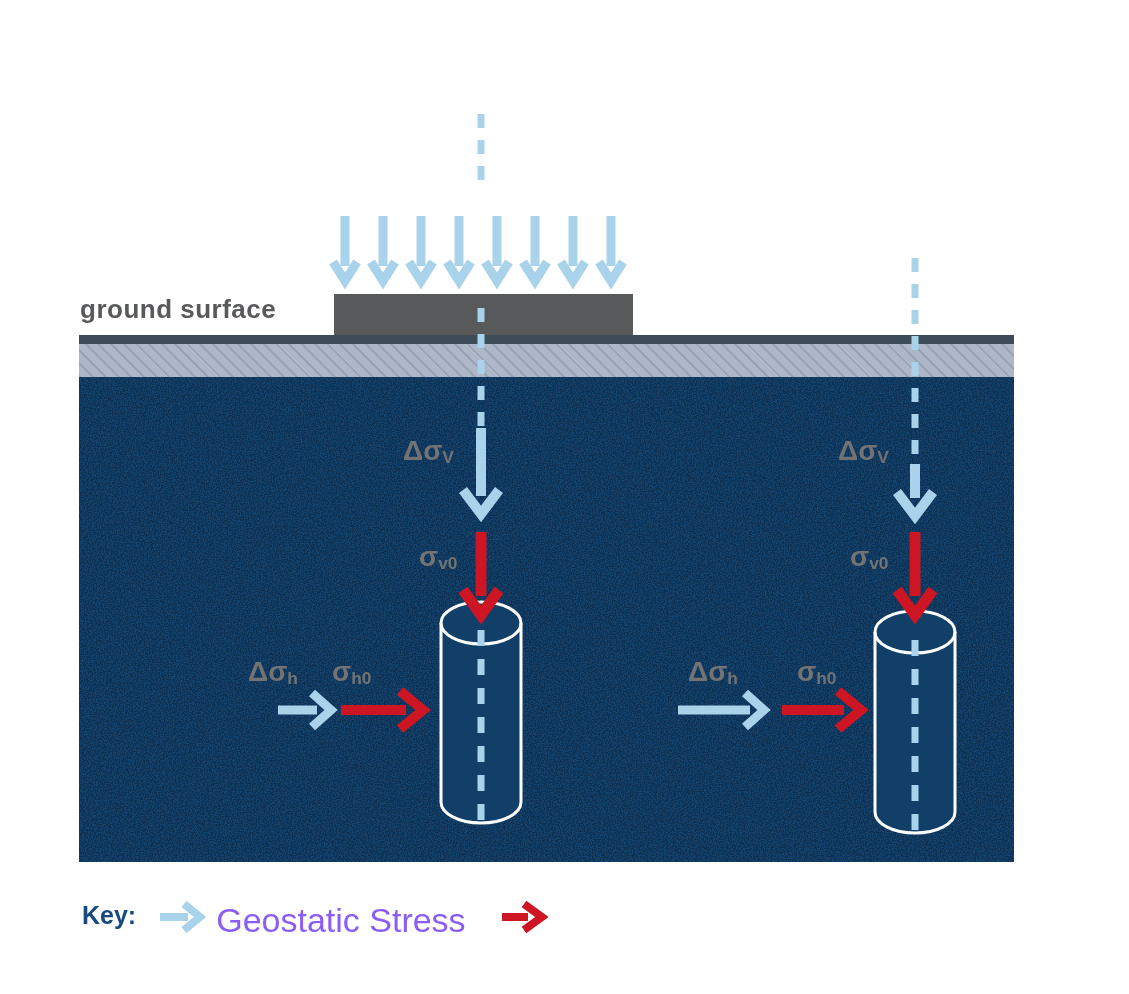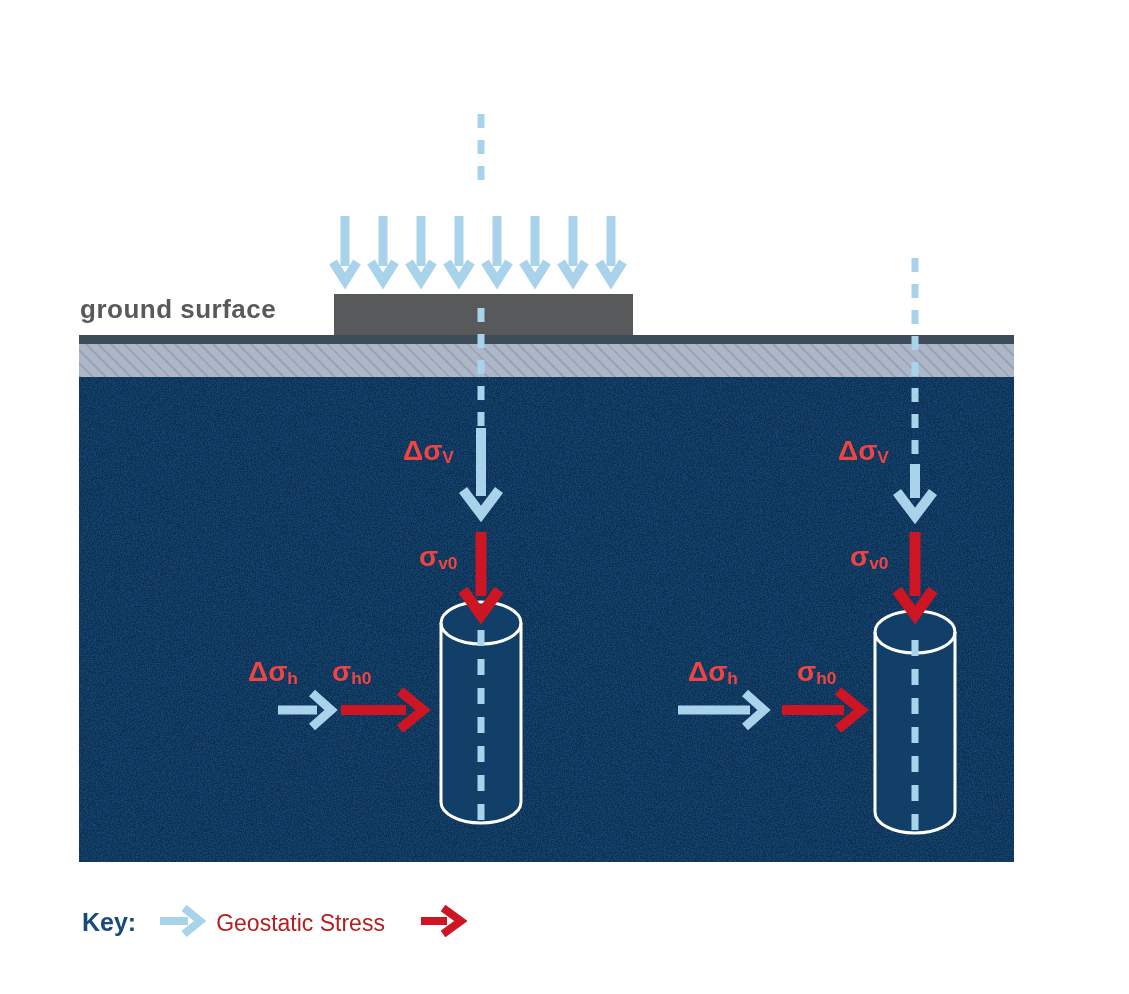--- a/index.html
+++ b/index.html
@@ -22,30 +22,30 @@
     background:repeating-linear-gradient(45deg,#99a3b6 0 2px,#aeb7c8 2px 9px);
   }
   .soil{
     position:absolute;left:79px;top:377px;width:980px;height:485px;background:#14426d;
   }
   .soil svg{position:absolute;left:0;top:0;width:100%;height:100%;}
   .overlay{
     position:absolute;left:0;top:0;width:1129px;height:994px;pointer-events:none;
   }
   .stress-label{
-    position:absolute;color:#ef4444;font-size:28px;font-weight:bold;line-height:1;
+    position:absolute;color:#737373;font-size:28px;font-weight:bold;line-height:1;
     white-space:nowrap;
   }
   .stress-label sub{font-size:0.62em;vertical-align:baseline;position:relative;top:0.18em;}
   .key-row{
-    position:absolute;left:82px;top:901px;display:flex;align-items:flex-end;height:36px;
+    position:absolute;left:82px;top:901px;display:flex;align-items:flex-start;height:36px;
   }
   .key-title{font-size:25px;font-weight:bold;color:#174a7d;margin-right:22px;}
   .key-arrow{margin-right:10px;}
-  .key-label{font-size:23px;color:#b91c1c;margin-right:34px;}
+  .key-label{font-size:34px;color:#8b5cf6;margin-right:34px;}
 </style>
 </head>
 <body>
 
 <div class="canvas">
 
   <div class="ground-label">ground surface</div>
 
   <div class="foundation"></div>
 

